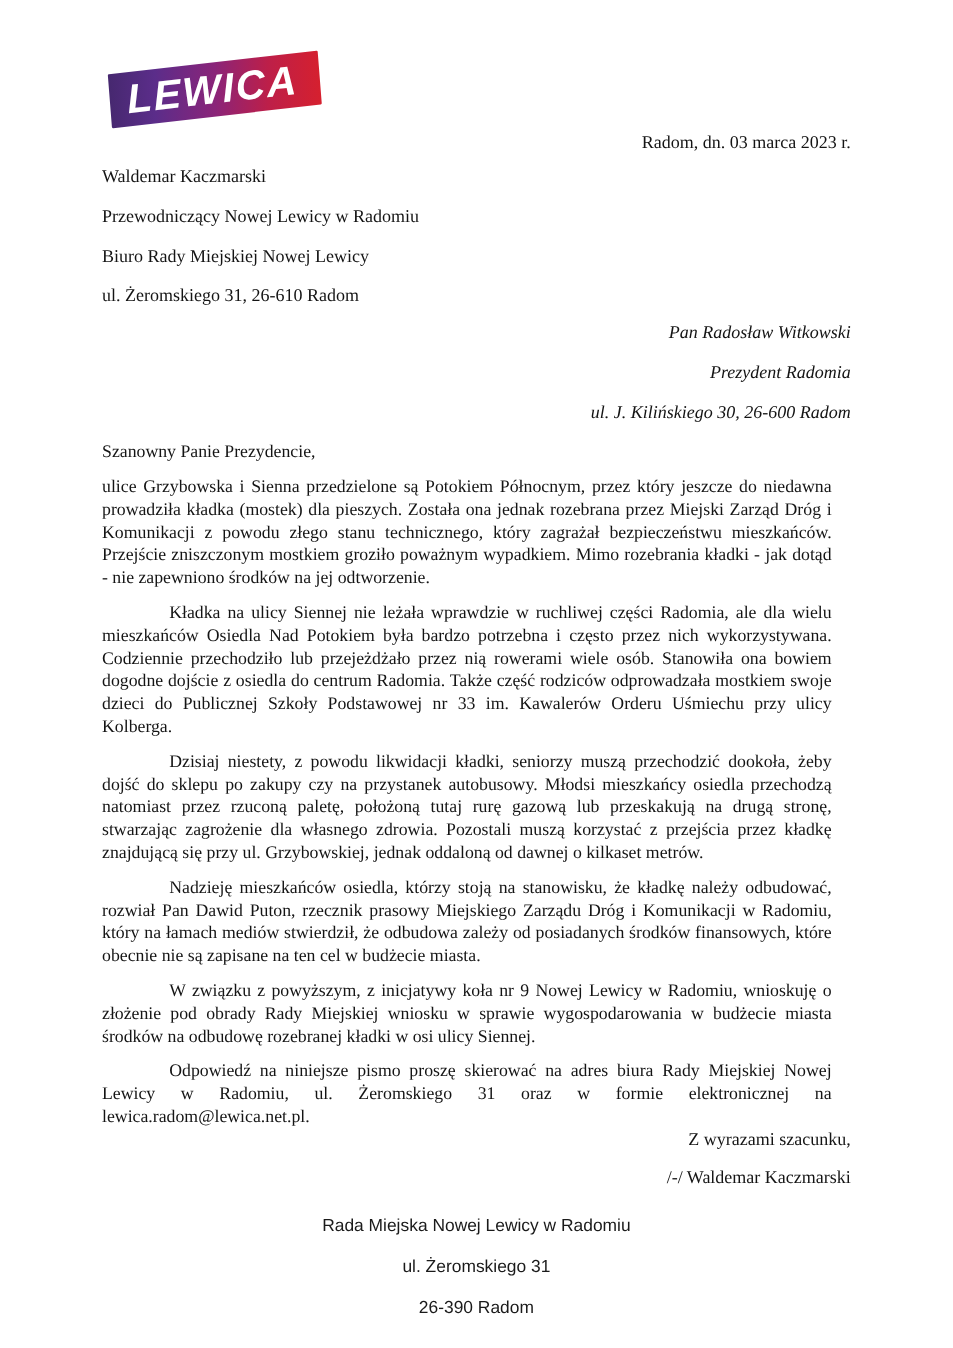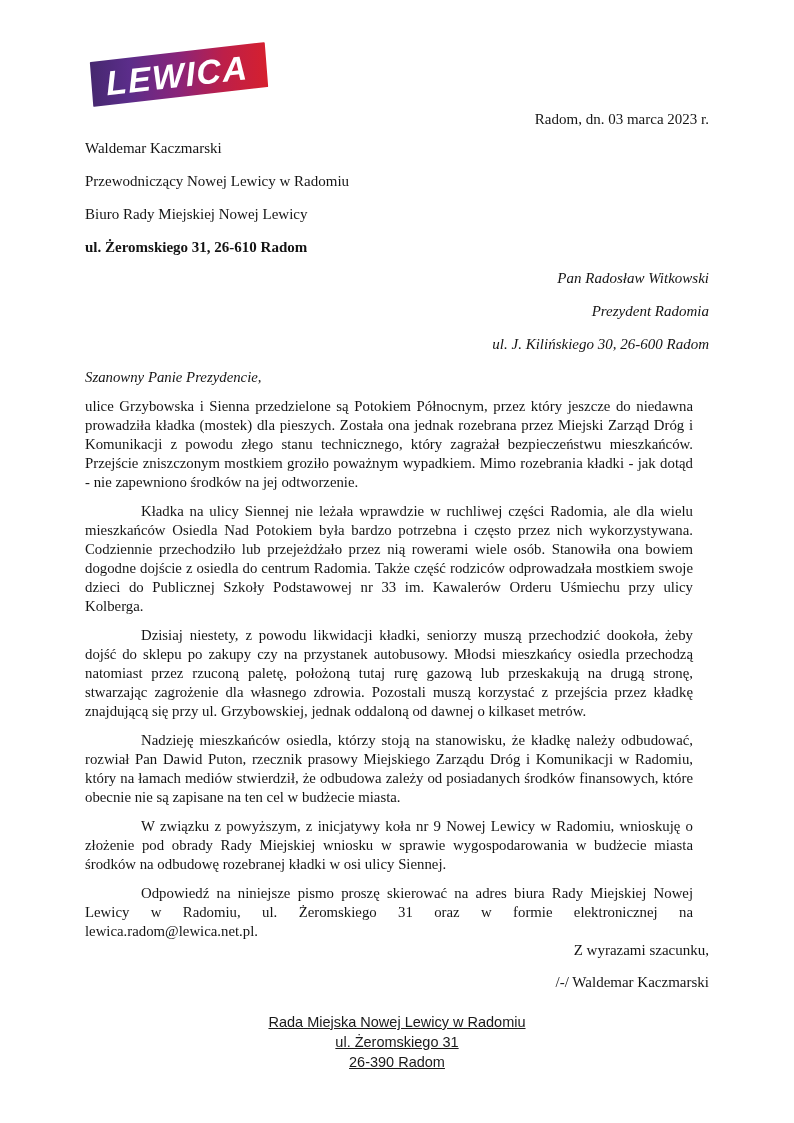--- a/index.html
+++ b/index.html
@@ -50,31 +50,30 @@
 
   .date-line {
     text-align: right;
     font-size: 15px;
     line-height: 19px;
     margin-top: 2px;
   }
 
   .sender-block { margin-top: 10px; font-size: 15px; }
   .sender-block p { margin: 0 0 14px 0; line-height: 19px; }
-  .sender-block p:last-child { margin-bottom: 12px; font-weight: bold; }
+  .sender-block p:last-child { margin-bottom: 12px; }
 
   .recipient-block { margin-top: 12px; text-align: right; font-size: 15px; font-style: italic; }
   .recipient-block p { margin: 0 0 14px 0; line-height: 19px; }
   .recipient-block p:last-child { margin-bottom: 0; }
 
   .salutation {
     margin-top: 14px;
     font-size: 14.8px;
     line-height: 19px;
-    font-style: italic;
   }
 
   .body-par {
     margin: 10px 16px 0 0;
     font-size: 14.8px;
     line-height: 19px;
     text-align: justify;
   }
   .body-par.indent { text-indent: 56px; }
 
@@ -86,21 +85,21 @@
   .closing-block p:last-child { margin-bottom: 0; }
 
   .footer-block {
     margin-top: 20px;
     text-align: center;
     font-family: "Liberation Sans", sans-serif;
     font-size: 14.5px;
     line-height: 20px;
     color: #1a1a1a;
   }
-  .footer-block p { margin: 0; text-decoration: underline; }
+  .footer-block p { margin: 14px; }
 </style>
 </head>
 <body>
 
 <div class="page">
 
   <div class="logo-wrap">
     <div class="logo-banner">
       <span class="logo-text">LEWICA</span>
     </div>

